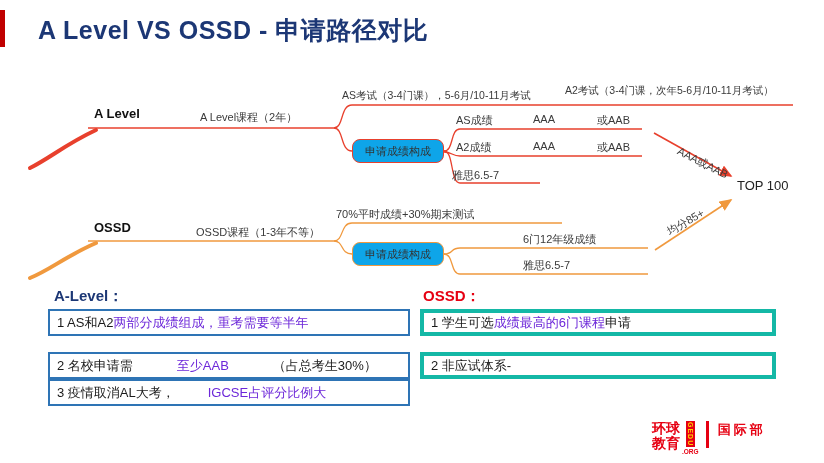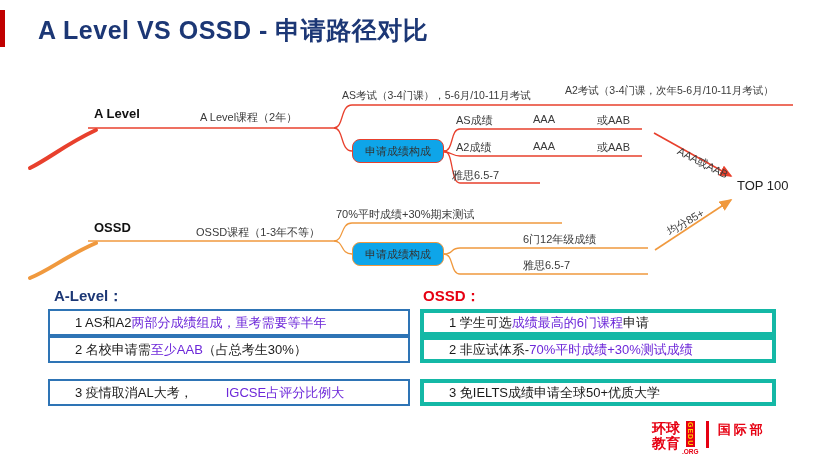--- a/index.html
+++ b/index.html
@@ -21,26 +21,26 @@
   .comp-box{position:absolute;width:92px;height:24px;border-radius:8px;background:#0ea5e9;
             display:flex;align-items:center;justify-content:center;font-size:11px;color:#333;
             box-sizing:border-box;white-space:nowrap;}
   .comp-red{border:1.4px solid #e8402d;left:352px;top:139px;}
   .comp-org{border:1.4px solid #f0993e;left:352px;top:242px;}
 
   .sec-head{position:absolute;top:287px;font-size:15px;font-weight:bold;white-space:nowrap;}
   .sec-head.lft{left:54px;color:#1c3775;}
   .sec-head.rgt{left:423px;color:#e60012;}
 
-  .note{position:absolute;height:27px;display:flex;align-items:center;padding-left:25px;
+  .note{position:absolute;height:27px;display:flex;align-items:center;padding-left:7px;
         font-size:13px;color:#1a1a1a;background:#fff;box-sizing:border-box;white-space:nowrap;}
   .note.blue{border:2px solid #2e74b5;left:48px;width:362px;}
   .note.redb{border:4px solid #14b8a6;left:420px;width:356px;}
   .note .rd{color:#6d28d9;}
-  .row1{top:309px;}  .row2{top:336px;}  .row3{top:379px;gap:33px;}
+  .row1{top:309px;}  .row2{top:352px;gap:44px;}  .row3{top:379px;gap:33px;}
 
   .logo{position:absolute;left:652px;top:421px;display:flex;}
   .logo-cn{color:#e60012;font-weight:bold;font-size:14px;line-height:1.08;text-align:center;}
   .logo-gedu{display:flex;flex-direction:column;align-items:center;margin-left:2px;}
   .logo-gedu .gedu{background:#e60012;color:#ffd200;font-size:7px;font-weight:bold;
                    writing-mode:vertical-rl;letter-spacing:1px;padding:2px 1px;height:22px;
                    display:flex;align-items:center;justify-content:center;}
   .logo-gedu .org{color:#e60012;font-size:6.5px;font-weight:bold;margin-top:1px;}
   .logo-divider{width:3px;height:27px;background:#e60012;margin:0 9px 0 7px;}
   .logo-dept{color:#e60012;font-size:13px;font-weight:bold;letter-spacing:3px;white-space:nowrap;}
@@ -135,24 +135,20 @@
 
   <div class="sec-head rgt">OSSD：</div>
 
   <div class="note redb row1">
     <span>1 学生可选</span>
       <span class="rd">成绩最高的6门课程</span>
       <span>申请</span>
   </div>
   <div class="note redb row2">
     <span>2 非应试体系- </span>
-      <span class="rd">70%平时成绩+30%测试成绩</span>
-  </div>
-  <div class="note redb row3">
-    <span>3 免IELTS成绩申请全球50+优质大学</span>
   </div>
 
   <div class="logo">
     <div class="logo-cn">
       <div>环球</div>
       <div>教育</div>
     </div>
     <div class="logo-gedu">
       <div class="gedu">GEDU</div>
       <div class="org">.ORG</div>

